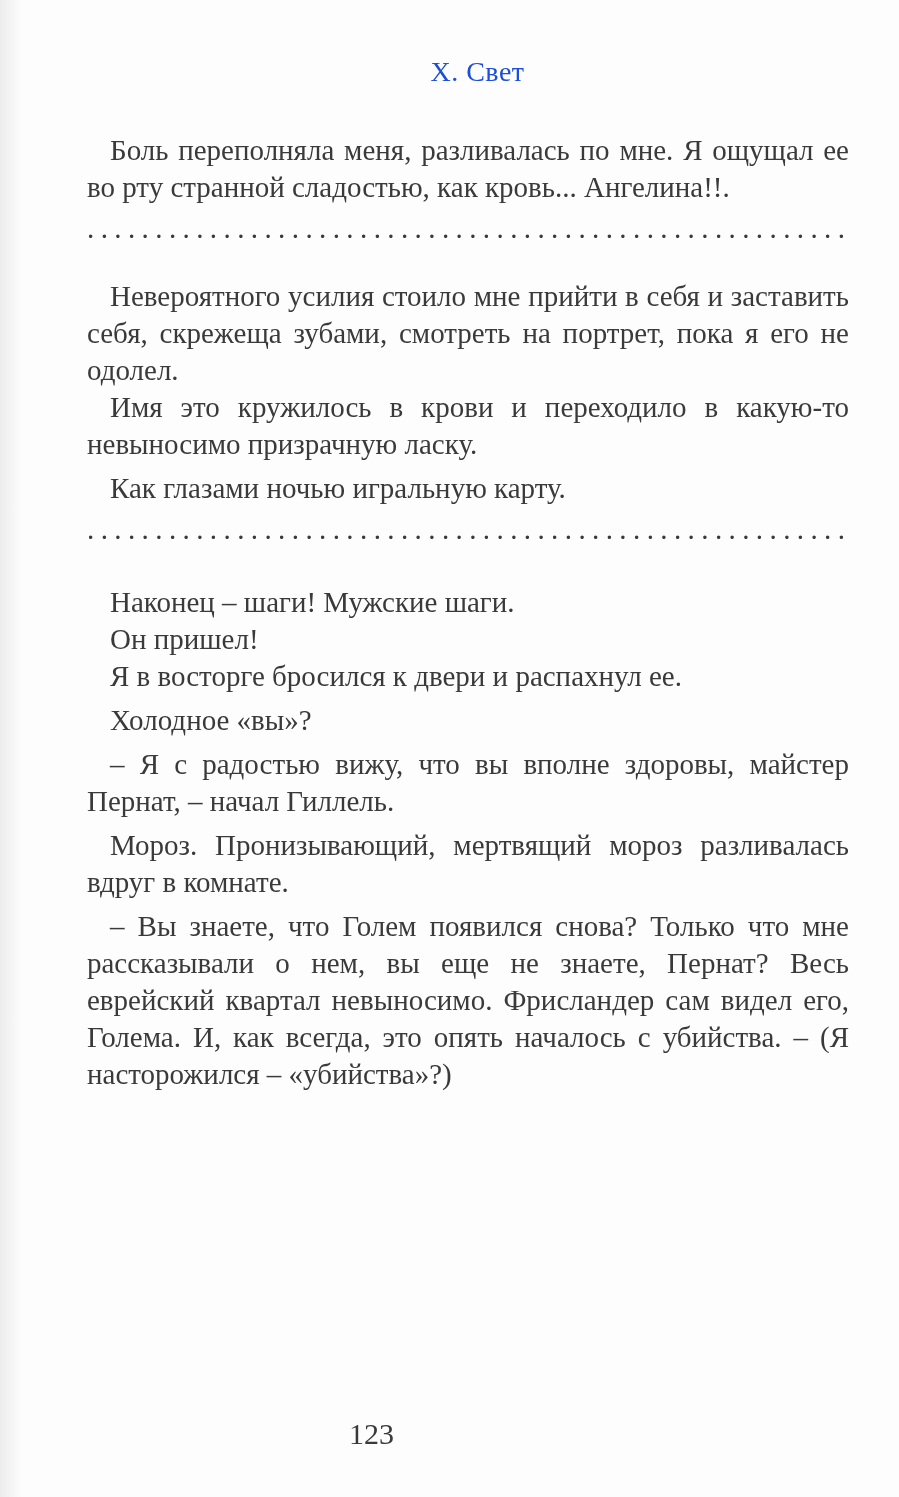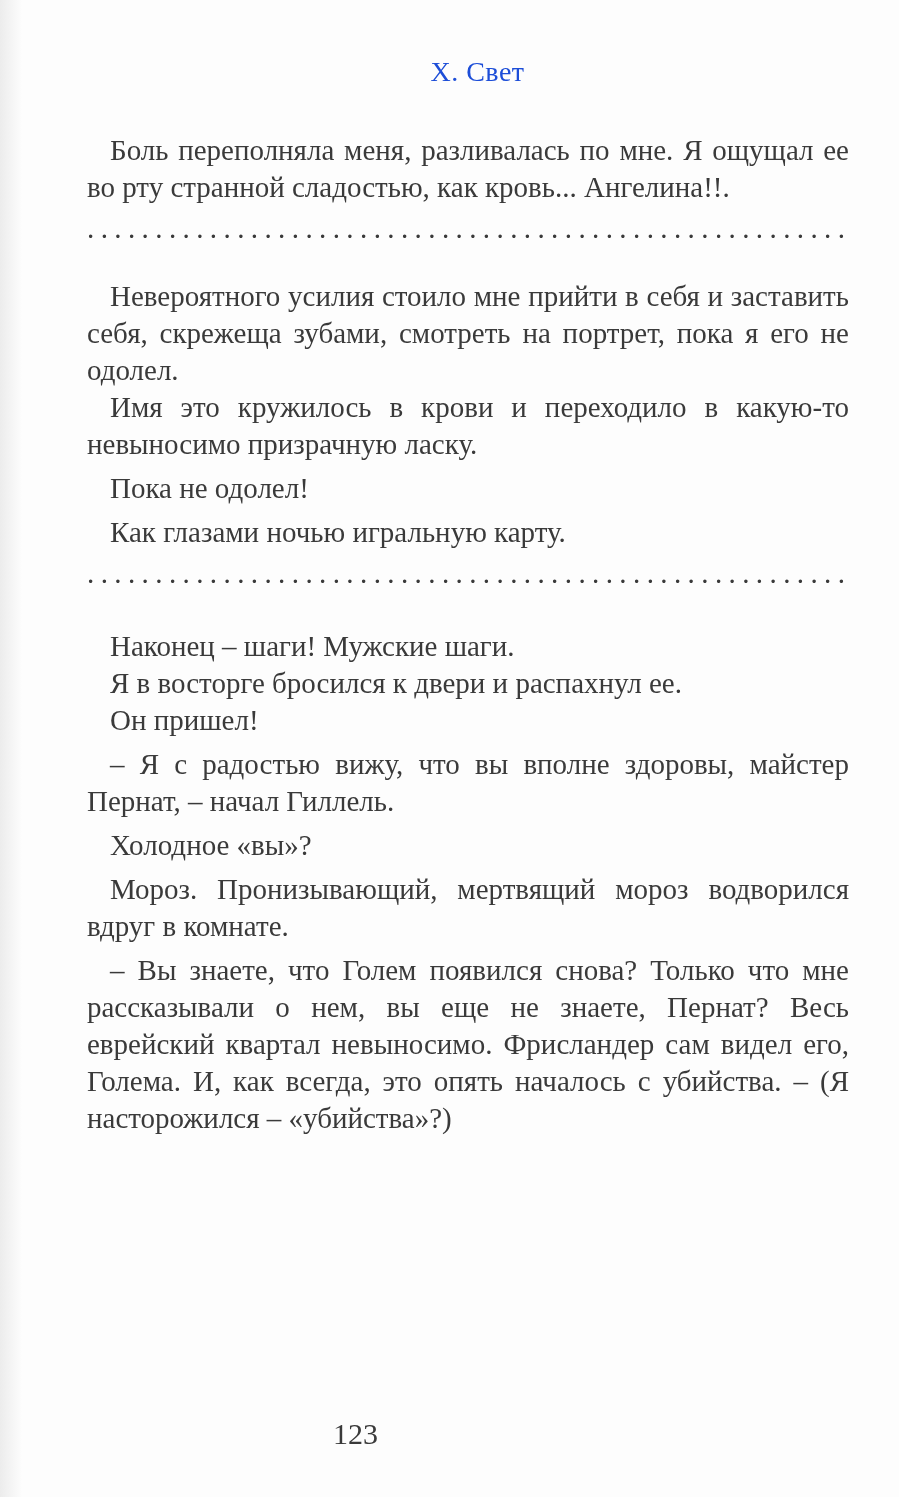--- a/index.html
+++ b/index.html
@@ -14,21 +14,21 @@
     position: absolute; left: 0; top: 0; bottom: 0; width: 22px;
     background: linear-gradient(to right, #ececec, #f6f6f6 60%, #fdfdfd);
   }
   .header {
     position: absolute; top: 56px; left: 0; width: 899px;
     text-align: center; font-size: 28px; letter-spacing: 0.5px;
     color: #1d4ed8;
     padding-left: 28px;
   }
   .page-num {
-    position: absolute; top: 1417px; left: 0; width: 711px;
+    position: absolute; top: 1417px; left: 16px; width: 711px;
     text-align: center; font-size: 30px; color: #3a3a3a;
   }
   .body-text {
     position: absolute; left: 40px; top: 132px; width: 762px;
     font-size: 29px; line-height: 37px; margin-left: 47px;
   }
   .p { margin: 0; text-align: justify; text-indent: 23px; }
   .p.gap { margin-top: 7px; }
   .dots {
     margin: 4px 0 0 0; height: 37px; line-height: 37px;
@@ -44,27 +44,26 @@
 <div class="edge"></div>
 
 <div class="header">Х. Свет</div>
 
 <div class="body-text">
   <p class="p">Боль переполняла меня, разливалась по мне. Я ощущал ее во рту странной сладостью, как кровь... Ангелина!!.</p>
   <div class="dots">..........................................................</div>
   <div class="spacer-lg"></div>
   <p class="p gap">Невероятного усилия стоило мне прийти в себя и заставить себя, скрежеща зубами, смотреть на портрет, пока я его не одолел.</p>
   <p class="p">Имя это кружилось в крови и переходило в какую-то невыносимо призрачную ласку.</p>
-  <p class="p gap">Пока не одолел!</p>
   <p class="p gap">Как глазами ночью игральную карту.</p>
   <div class="dots">..........................................................</div>
   <div class="spacer-lg"></div>
   <div class="spacer-md"></div>
   <p class="p">Наконец – шаги! Мужские шаги.</p>
+  <p class="p">Он пришел!</p>
   <p class="p">Я в восторге бросился к двери и распахнул ее.</p>
-  <p class="p">Он пришел!</p>
+  <p class="p gap">Холодное «вы»?</p>
   <p class="p gap">– Я с радостью вижу, что вы вполне здоровы, майстер Пернат, – начал Гиллель.</p>
-  <p class="p gap">Холодное «вы»?</p>
-  <p class="p gap">Мороз. Пронизывающий, мертвящий мороз водворился вдруг в комнате.</p>
+  <p class="p gap">Мороз. Пронизывающий, мертвящий мороз разливалась вдруг в комнате.</p>
   <p class="p gap">– Вы знаете, что Голем появился снова? Только что мне рассказывали о нем, вы еще не знаете, Пернат? Весь еврейский квартал невыносимо. Фрисландер сам видел его, Голема. И, как всегда, это опять началось с убийства. – (Я насторожился – «убийства»?)</p>
 </div>
 
 <div class="page-num">123</div>
 
 </body></html>

